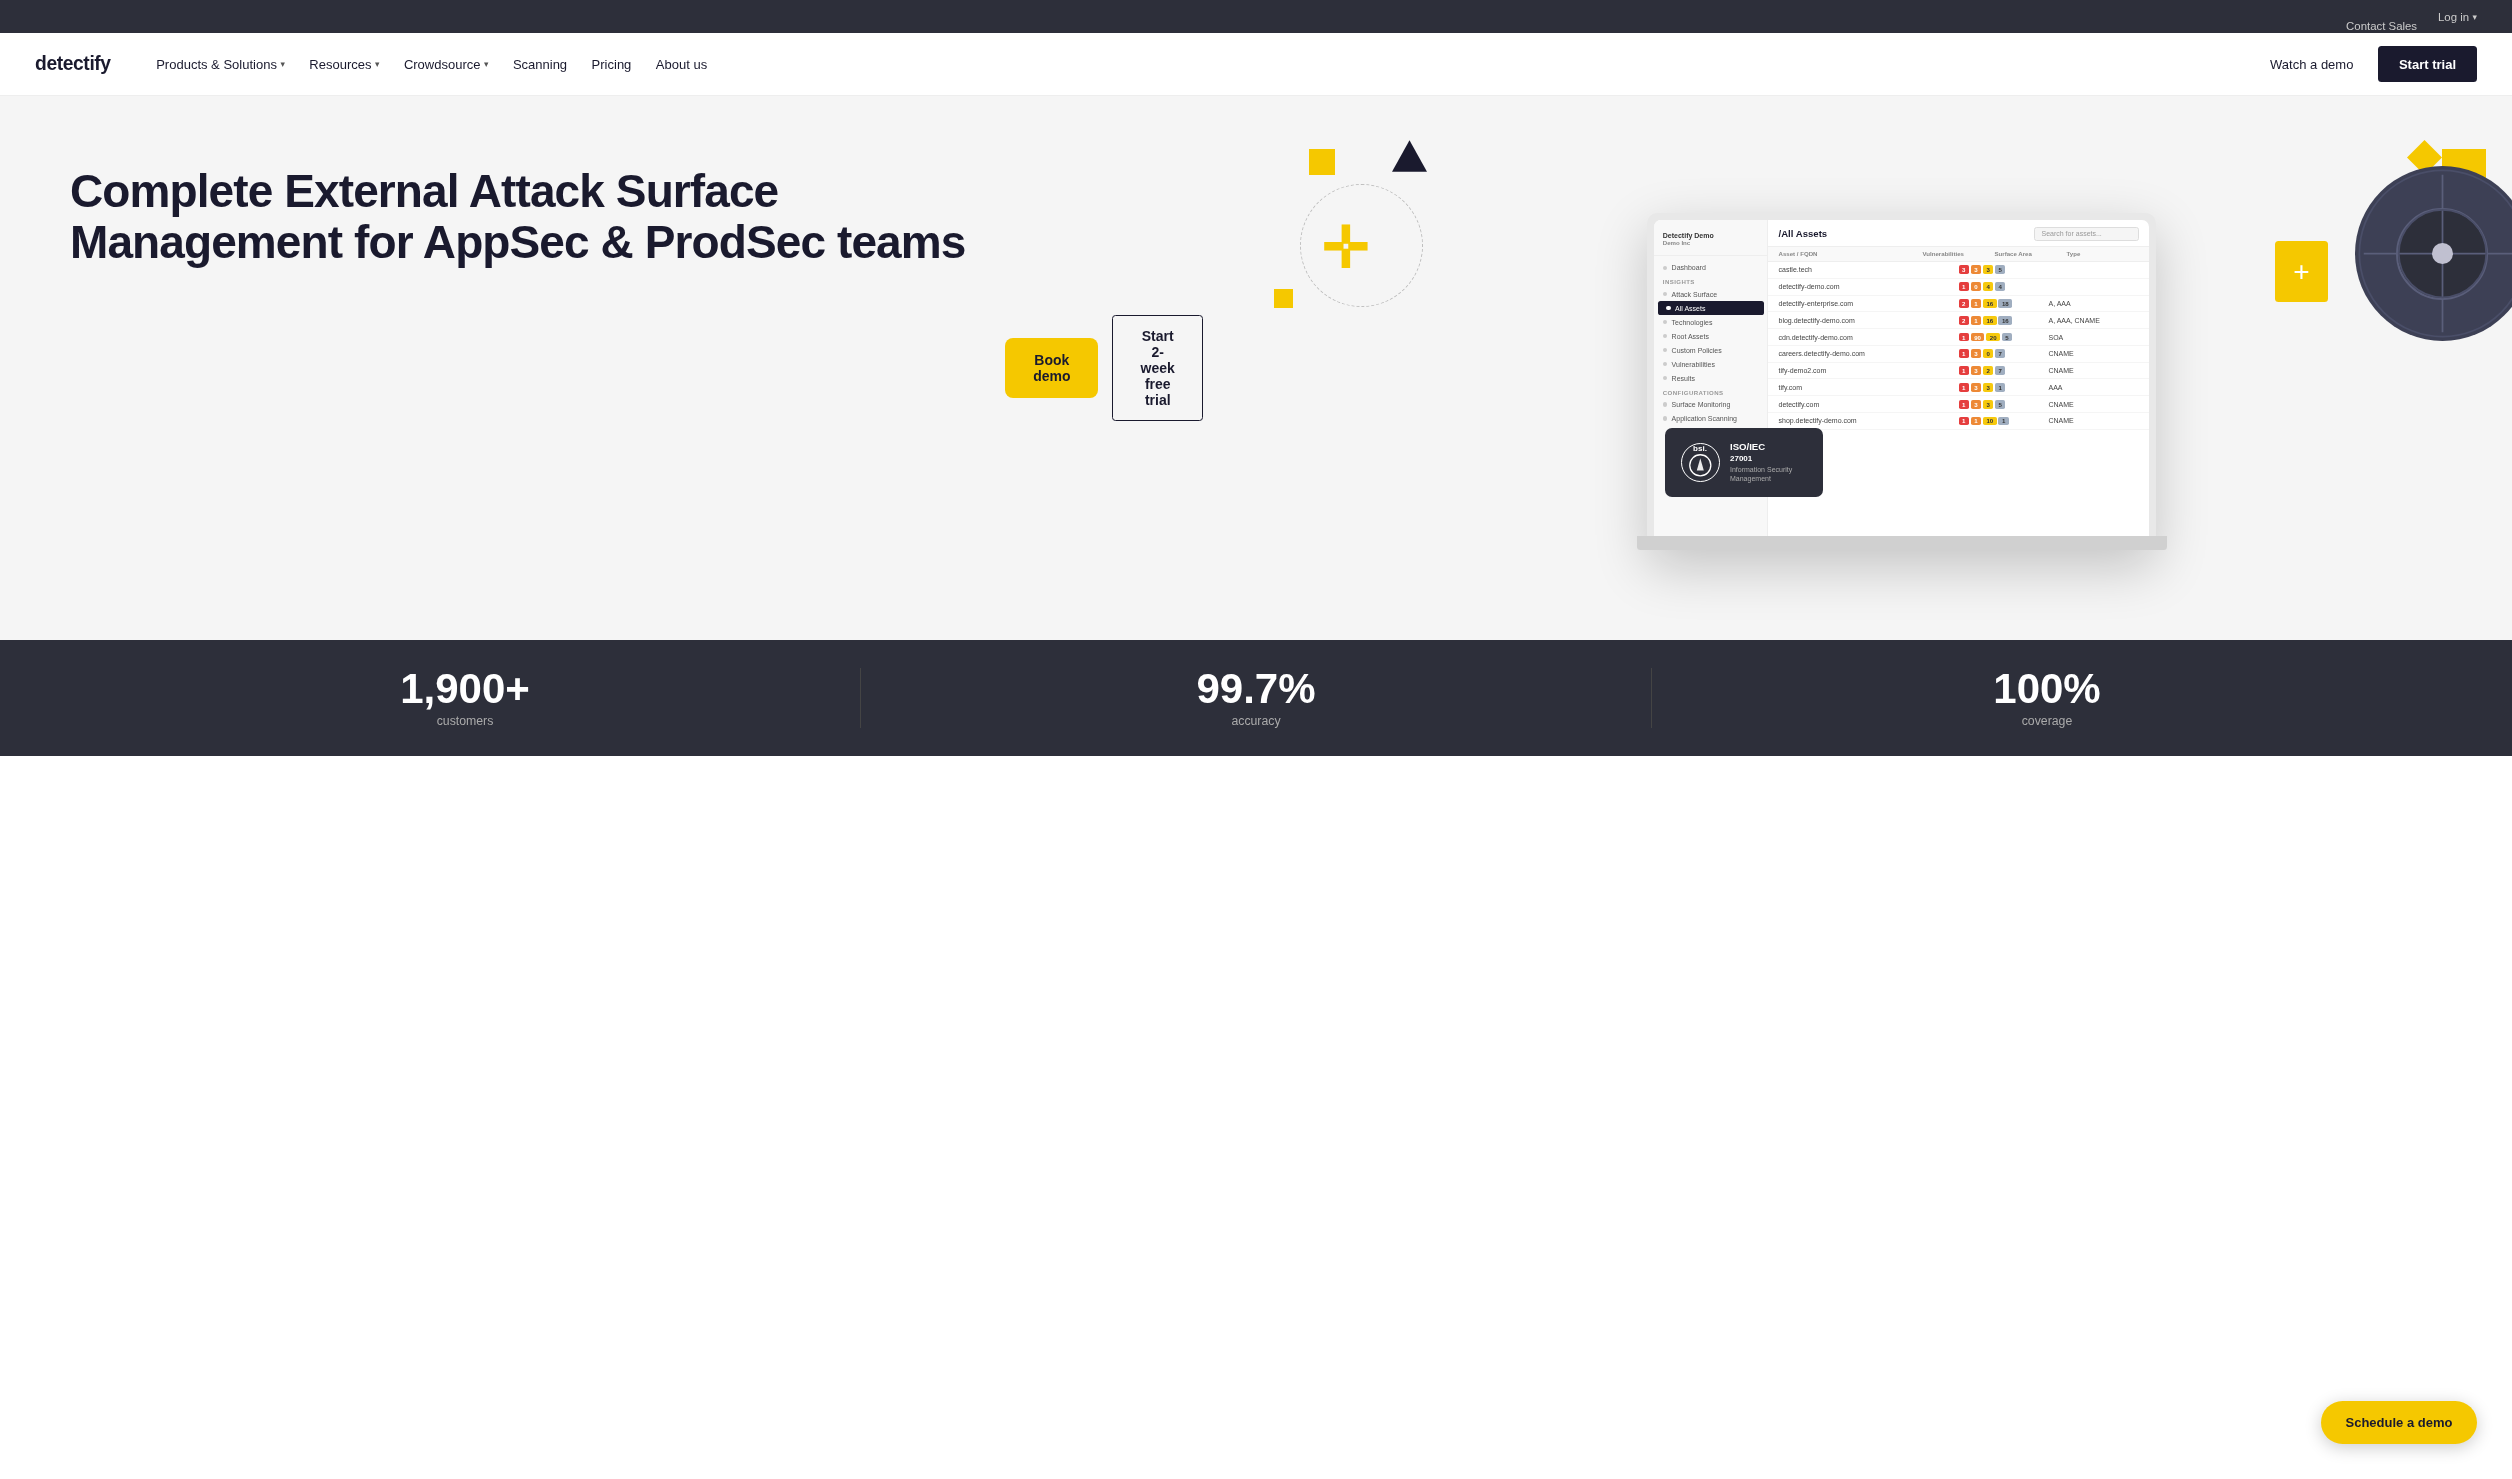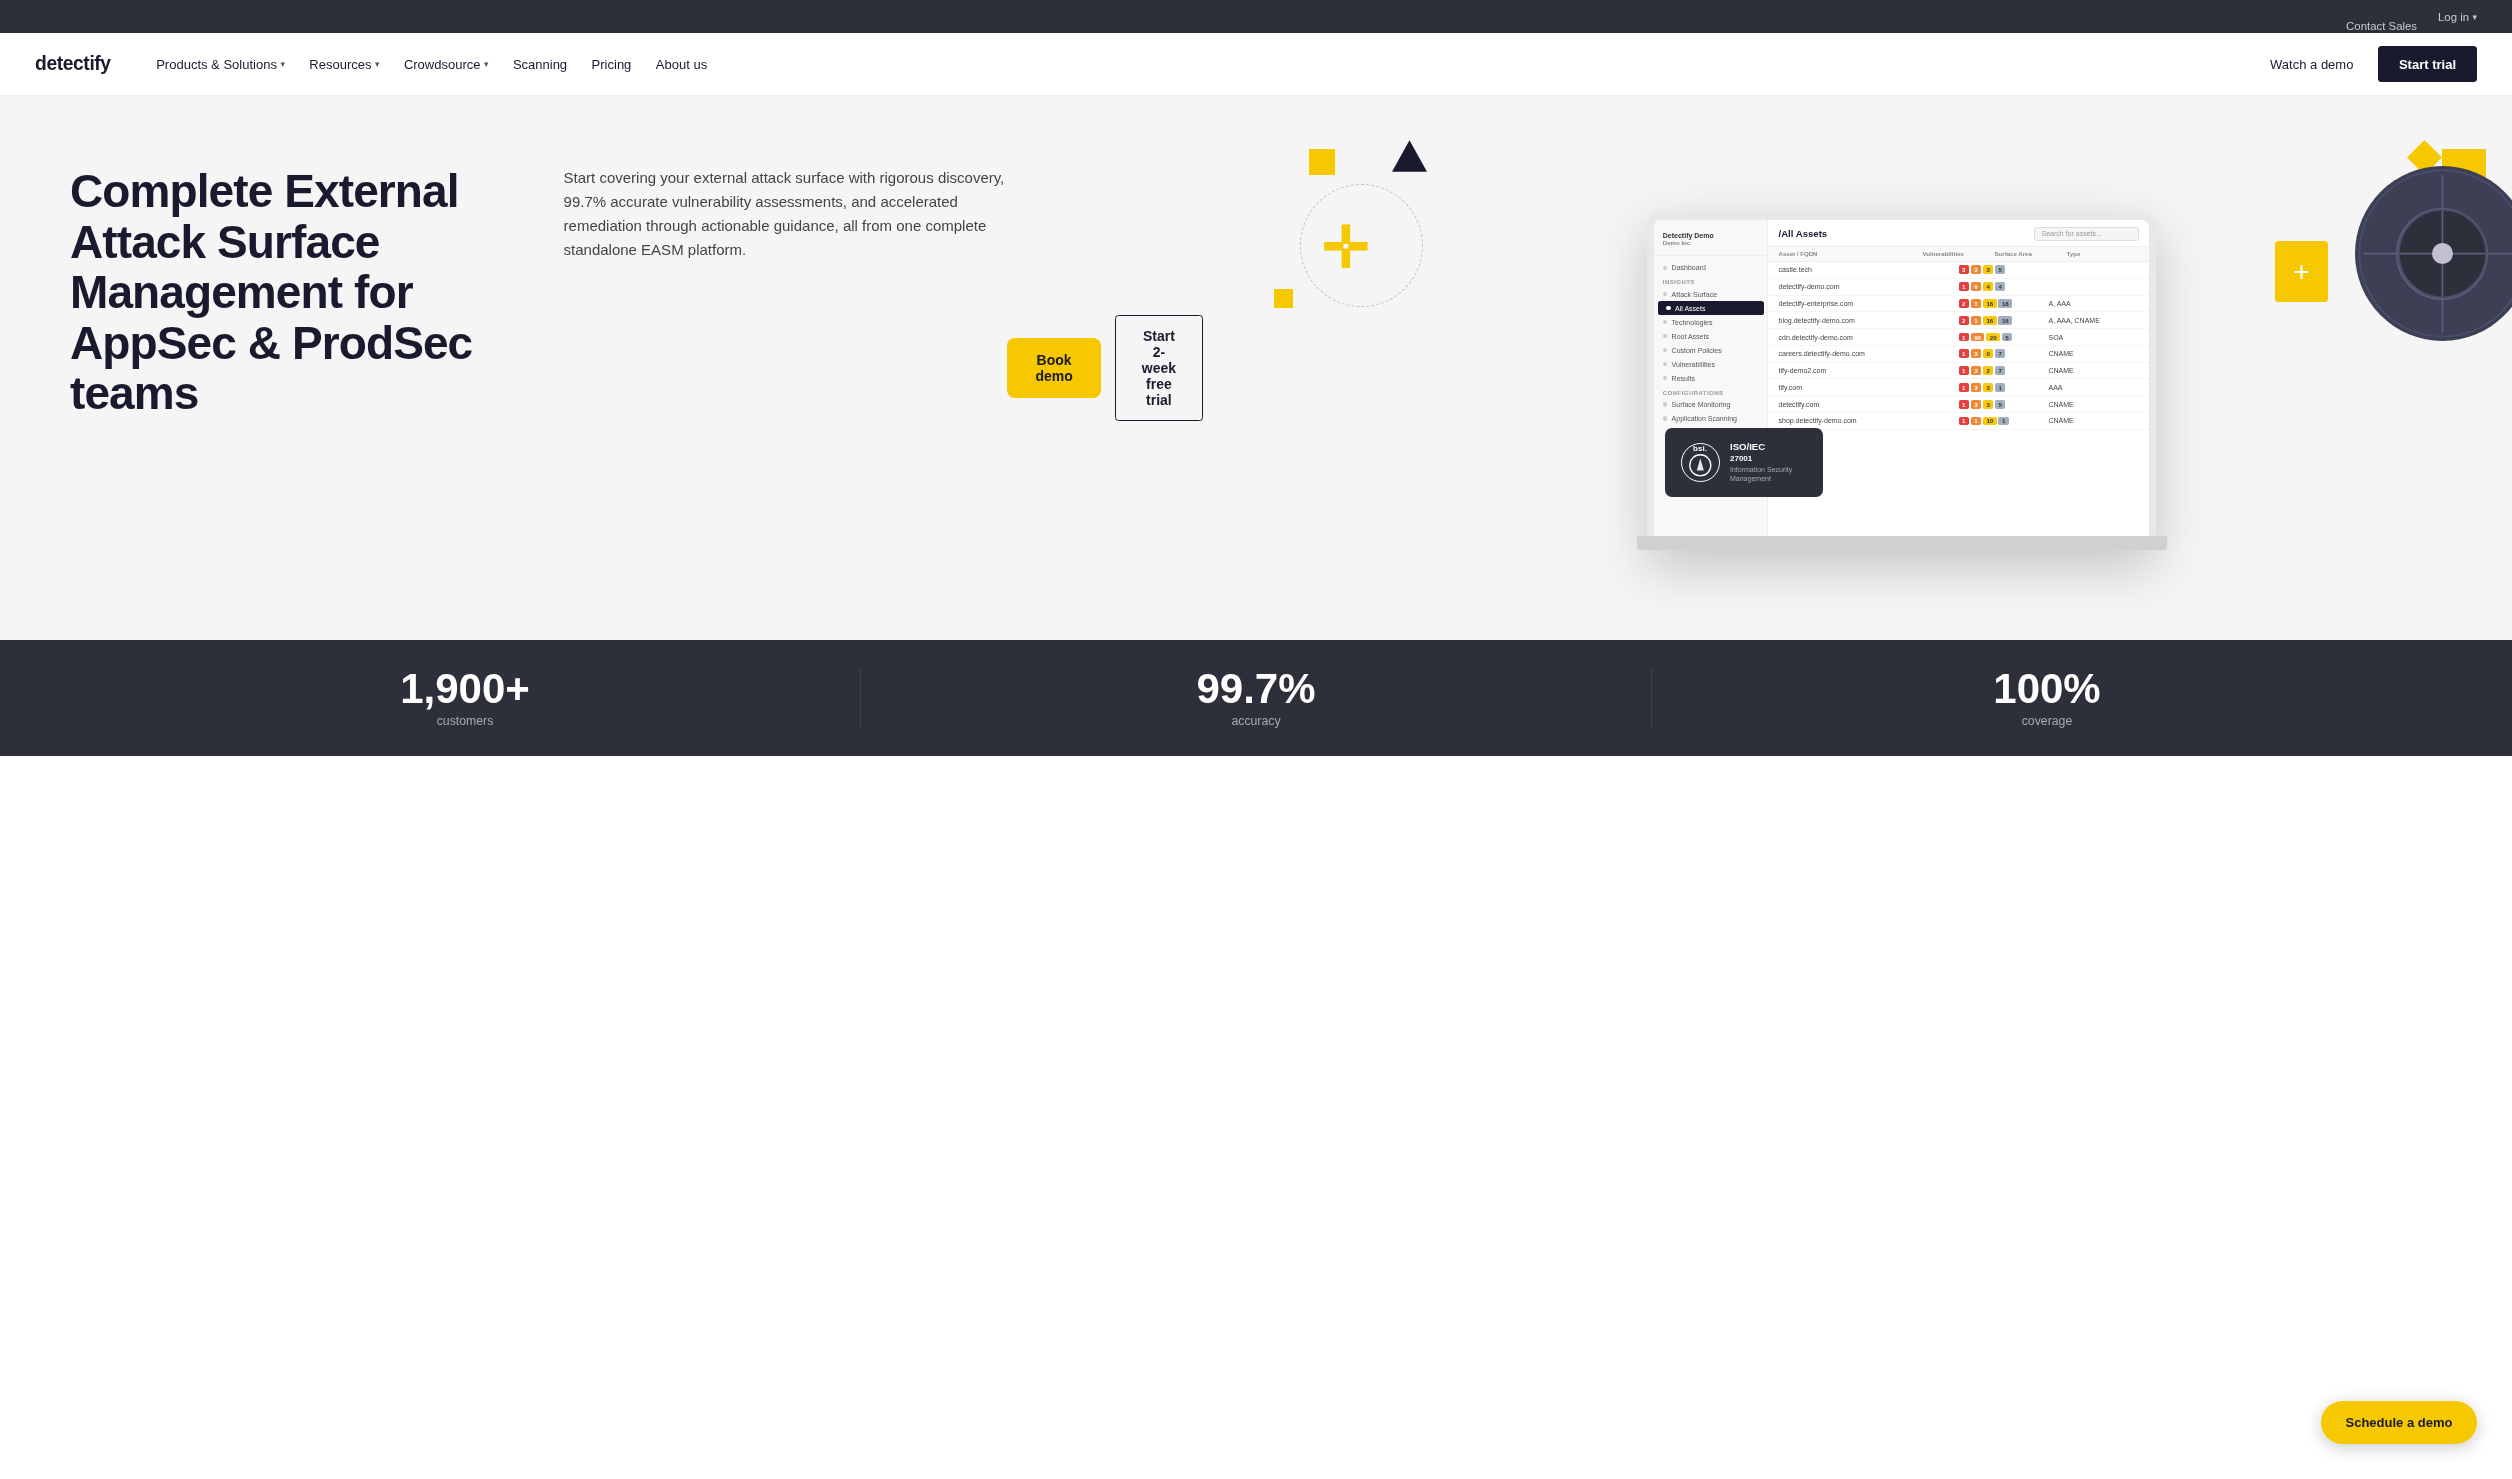--- a/index.html
+++ b/index.html
@@ -491,21 +491,20 @@
   </div>
   <div class="nav-actions">
     <div class="watch-demo-btn">Watch a demo</div>
     <button class="start-trial-btn">Start trial</button>
   </div>
 </nav>
 
 <section class="hero">
   <div class="hero-left">
     <h1 class="hero-title">Complete External Attack Surface Management for AppSec &amp; ProdSec teams</h1>
-    <p class="hero-subtitle">Start covering your external attack surface with rigorous discovery, 99.7% accurate vulnerability assessments, and accelerated remediation through actionable guidance, all from one complete standalone EASM platform.</p>
     <div class="hero-buttons">
       <button class="btn-primary">Book demo</button>
       <button class="btn-secondary">Start 2-week free trial</button>
     </div>
   </div>
 
   <div class="hero-right">
 
     <div class="shape shape-sq1"></div>
     <div class="shape shape-sq2" style="clip-path: polygon(0 50%, 50% 0, 100% 50%, 50% 100%);"></div>

